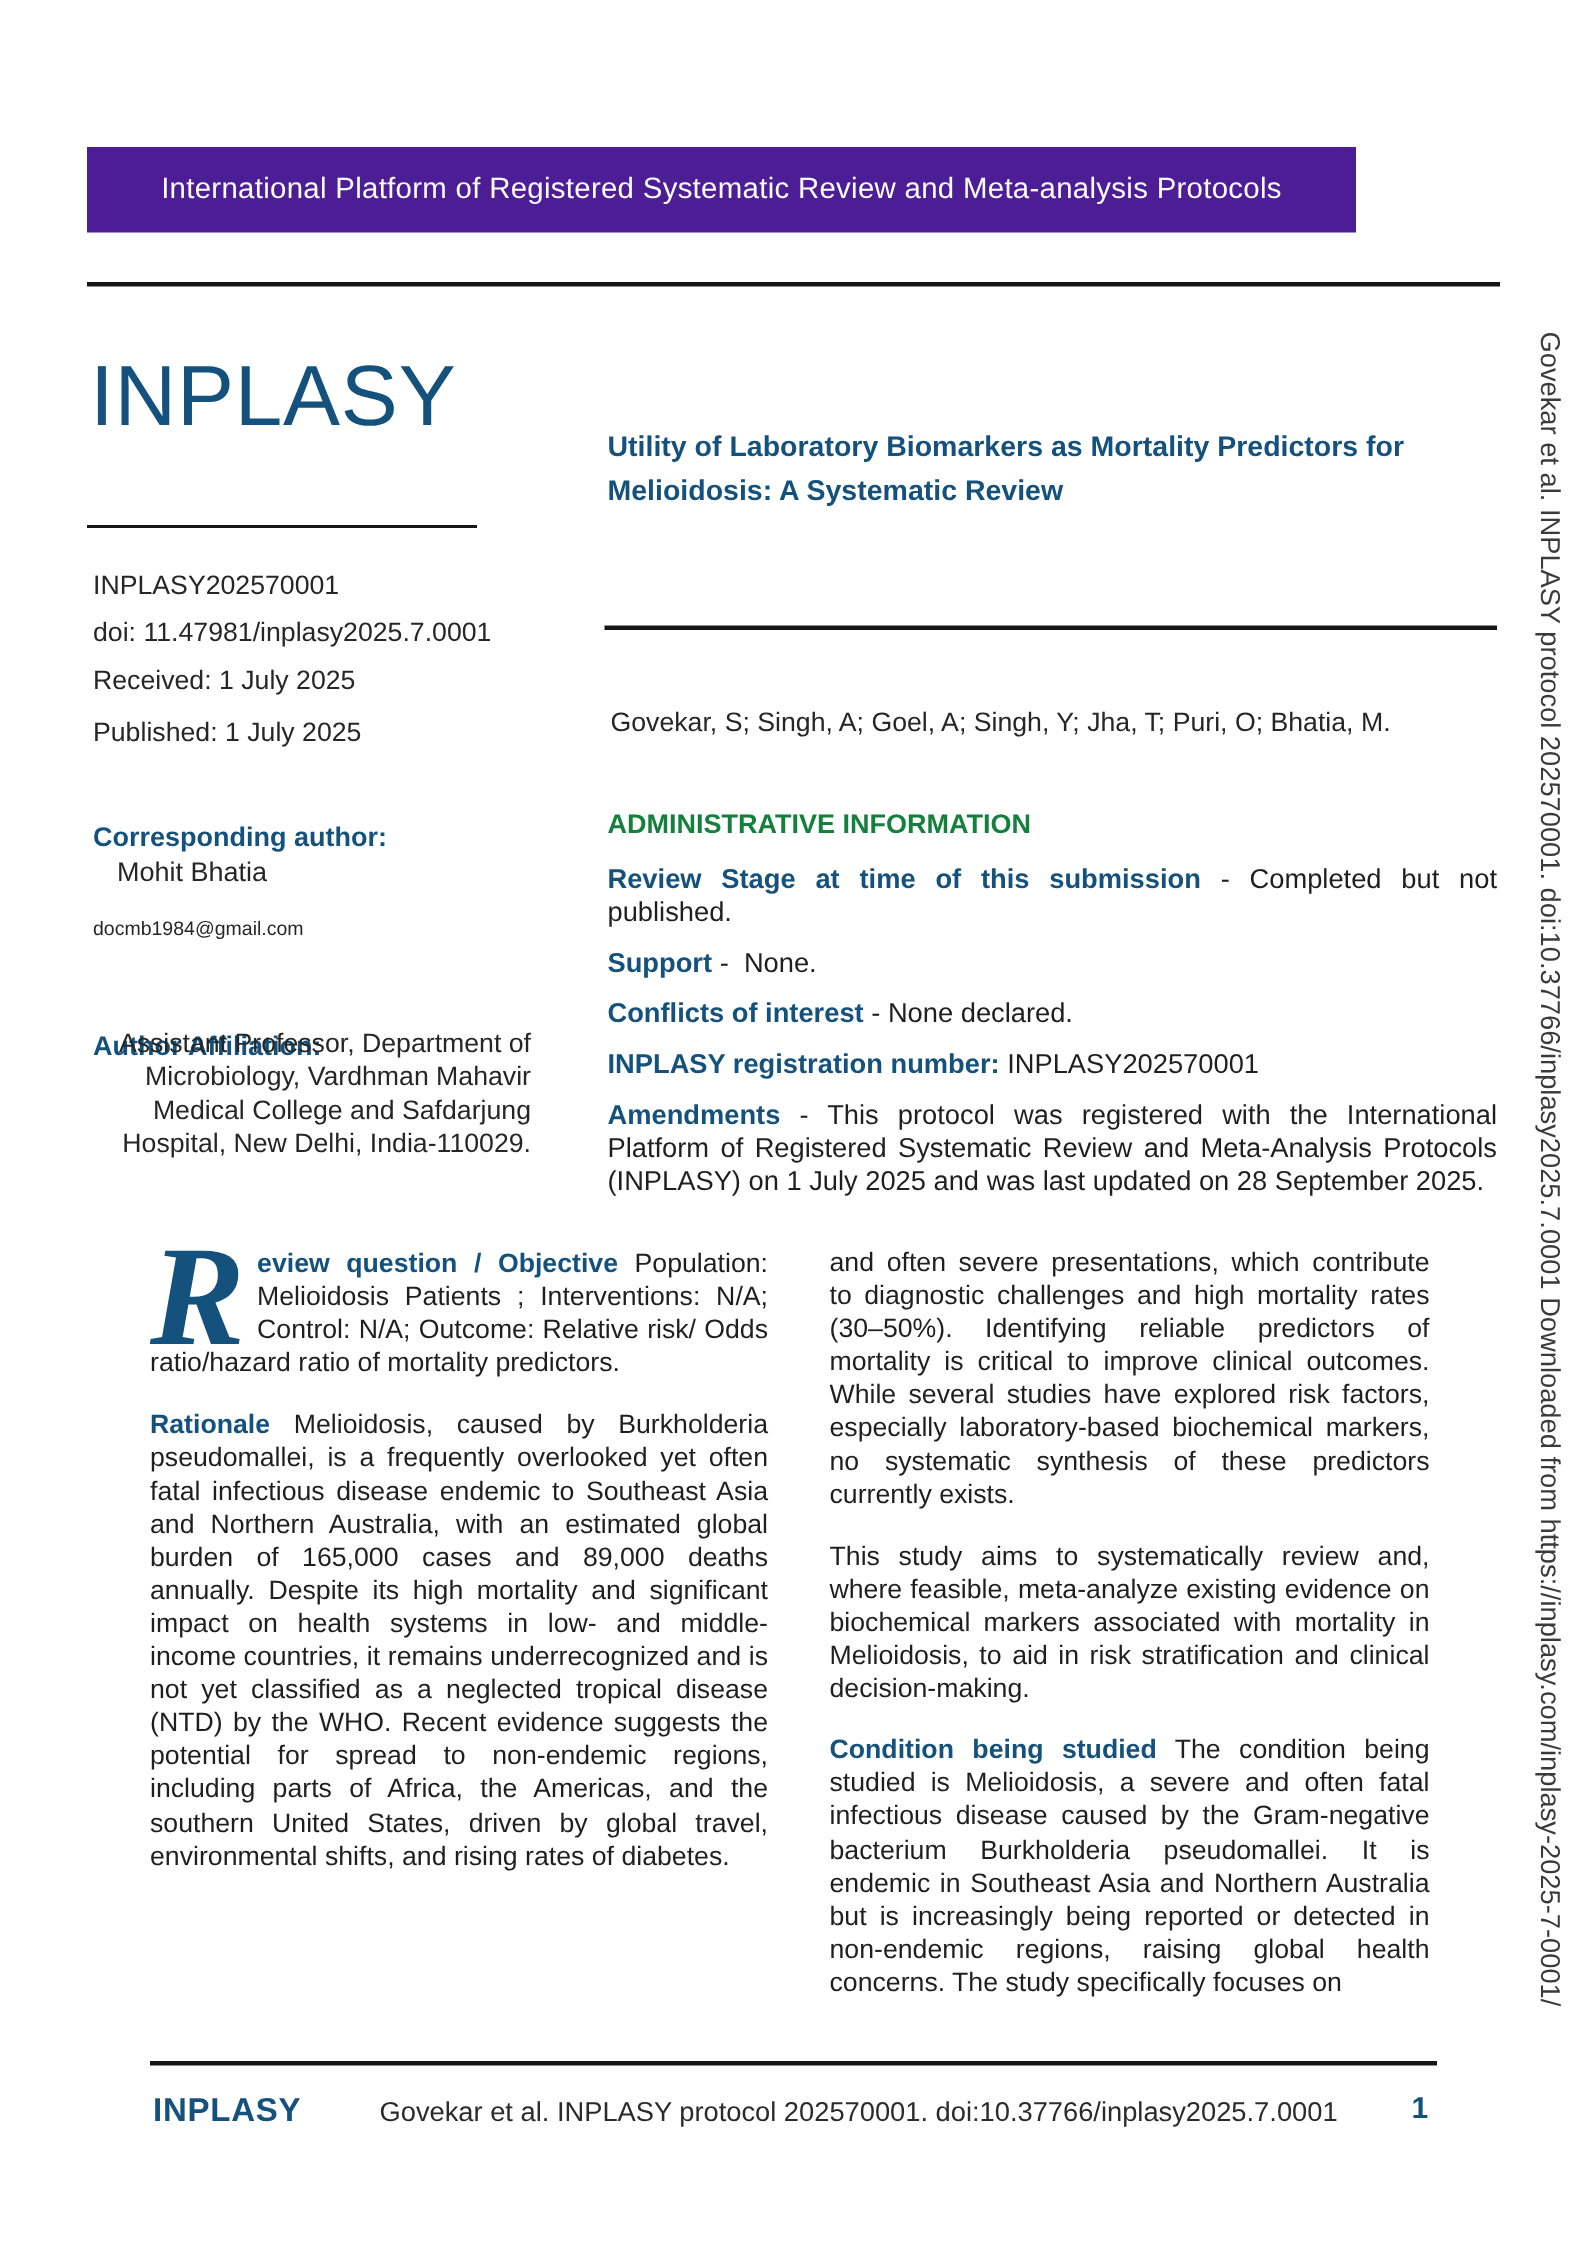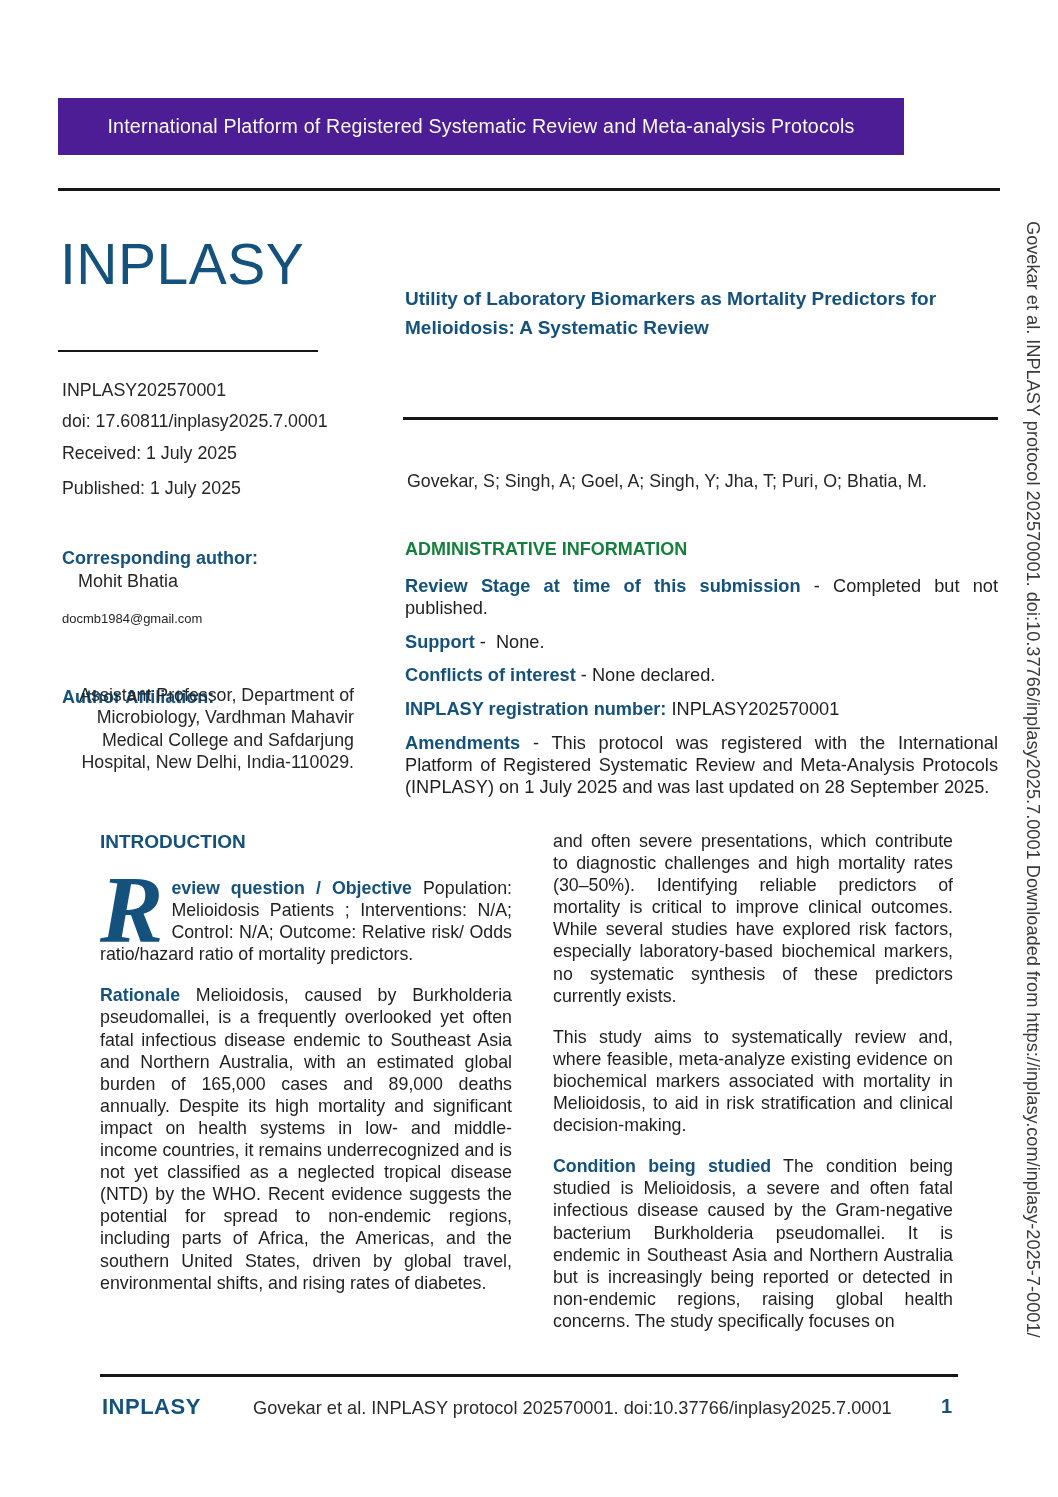--- a/index.html
+++ b/index.html
@@ -81,21 +81,21 @@
 <div class="page">
 
   <div class="band">
     <span class="band-text">International Platform of Registered Systematic Review and Meta-analysis Protocols</span>
   </div>
   <div class="rule rule-top"></div>
 
   <div class="logo-main">INPLASY</div>
   <div class="rule rule-left"></div>
   <div class="meta meta-1">INPLASY202570001</div>
-  <div class="meta meta-2">doi: 17.60811/inplasy2025.7.0001</div>
+  <div class="meta meta-2">doi: 11.47981/inplasy2025.7.0001</div>
   <div class="meta meta-3">Received: 1 July 2025</div>
   <div class="meta meta-4">Published: 1 July 2025</div>
 
   <div class="corr-label blue-label">Corresponding author:</div>
   <div class="corr-name">Mohit Bhatia</div>
   <div class="corr-email">docmb1984@gmail.com</div>
 
   <div class="affil-label blue-label">Author Affiliation:</div>
   <div class="affil-text">Assistant Professor, Department of Microbiology, Vardhman Mahavir Medical College and Safdarjung Hospital, New Delhi, India-110029.</div>
 
@@ -106,21 +106,20 @@
   <div class="admin">
     <div class="admin-heading">ADMINISTRATIVE INFORMATION</div>
     <div class="admin-item"><span class="lead">Review Stage at time of this submission</span><span> - Completed but not published.</span></div>
     <div class="admin-item"><span class="lead">Support</span><span> - &nbsp;None.</span></div>
     <div class="admin-item"><span class="lead">Conflicts of interest</span><span> - None declared.</span></div>
     <div class="admin-item"><span class="lead">INPLASY registration number:</span><span> INPLASY202570001</span></div>
     <div class="admin-item"><span class="lead">Amendments</span><span> - This protocol was registered with the International Platform of Registered Systematic Review and Meta-Analysis Protocols (INPLASY) on 1 July 2025 and was last updated on 28 September 2025.</span></div>
   </div>
 
   <div class="intro-col intro-left">
-    <div class="intro-heading">INTRODUCTION</div>
     <p class="body-p"><span class="dropcap">R</span><span class="lead">eview question / Objective</span><span> Population: Melioidosis Patients ; Interventions: N/A; Control: N/A; Outcome: Relative risk/ Odds ratio/hazard ratio of mortality predictors.</span></p>
     <p class="body-p"><span class="lead">Rationale</span><span> Melioidosis, caused by Burkholderia pseudomallei, is a frequently overlooked yet often fatal infectious disease endemic to Southeast Asia and Northern Australia, with an estimated global burden of 165,000 cases and 89,000 deaths annually. Despite its high mortality and significant impact on health systems in low- and middle-income countries, it remains underrecognized and is not yet classified as a neglected tropical disease (NTD) by the WHO. Recent evidence suggests the potential for spread to non-endemic regions, including parts of Africa, the Americas, and the southern United States, driven by global travel, environmental shifts, and rising rates of diabetes.</span></p>
   </div>
 
   <div class="intro-col intro-right">
     <p class="body-p">and often severe presentations, which contribute to diagnostic challenges and high mortality rates (30–50%). Identifying reliable predictors of mortality is critical to improve clinical outcomes. While several studies have explored risk factors, especially laboratory-based biochemical markers, no systematic synthesis of these predictors currently exists.</p>
     <p class="body-p">This study aims to systematically review and, where feasible, meta-analyze existing evidence on biochemical markers associated with mortality in Melioidosis, to aid in risk stratification and clinical decision-making.</p>
     <p class="body-p"><span class="lead">Condition being studied</span><span> The condition being studied is Melioidosis, a severe and often fatal infectious disease caused by the Gram-negative bacterium Burkholderia pseudomallei. It is endemic in Southeast Asia and Northern Australia but is increasingly being reported or detected in non-endemic regions, raising global health concerns. The study specifically focuses on</span></p>
   </div>
 

